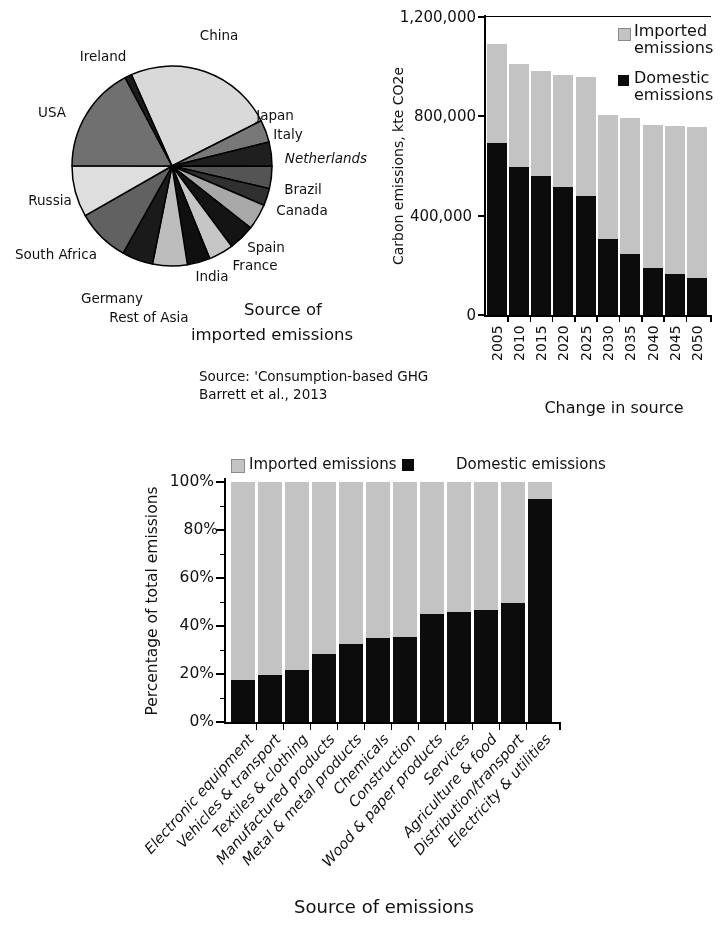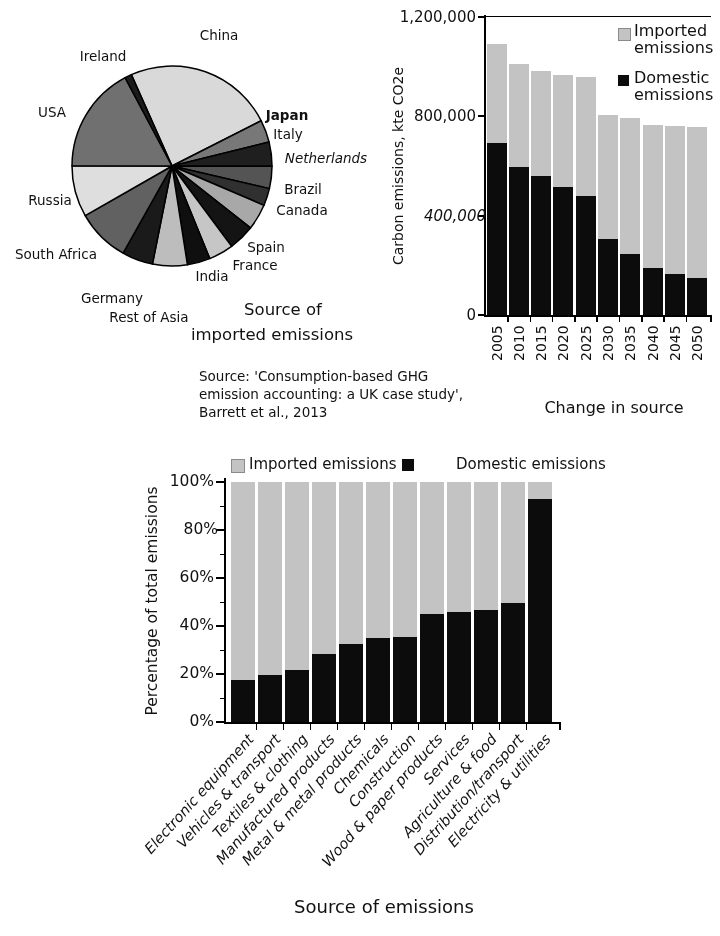--- a/index.html
+++ b/index.html
@@ -41,61 +41,60 @@
       <path d="M104,104 L141.78,196.59 A100,100 0 0 1 119.44,202.80 Z" fill="#0f0f0f" stroke="#000" stroke-width="1.5" stroke-linejoin="round"></path>
       <path d="M104,104 L119.44,202.80 A100,100 0 0 1 84.44,202.07 Z" fill="#bdbdbd" stroke="#000" stroke-width="1.5" stroke-linejoin="round"></path>
       <path d="M104,104 L84.44,202.07 A100,100 0 0 1 55.09,191.22 Z" fill="#1a1a1a" stroke="#000" stroke-width="1.5" stroke-linejoin="round"></path>
       <path d="M104,104 L55.09,191.22 A100,100 0 0 1 17.19,153.64 Z" fill="#616161" stroke="#000" stroke-width="1.5" stroke-linejoin="round"></path>
       <path d="M104,104 L17.19,153.64 A100,100 0 0 1 4.00,103.79 Z" fill="#dedede" stroke="#000" stroke-width="1.5" stroke-linejoin="round"></path>
       <path d="M104,104 L4.00,103.79 A100,100 0 0 1 57.11,15.67 Z" fill="#707070" stroke="#000" stroke-width="1.5" stroke-linejoin="round"></path>
       <path d="M104,104 L57.11,15.67 A100,100 0 0 1 63.33,12.65 Z" fill="#1c1c1c" stroke="#000" stroke-width="1.5" stroke-linejoin="round"></path>
     </svg>
   <div id="pie-labels">
       <div class="pie-label" style="left: 219px; top: 27px;">China</div>
-      <div class="pie-label" style="left: 287px; top: 107px; font-weight: bold;">Japan</div>
+      <div class="pie-label" style="left: 275px; top: 107px;">Japan</div>
       <div class="pie-label" style="left: 288px; top: 126px;">Italy</div>
       <div class="pie-label" style="left: 326px; top: 150px; font-style: italic;">Netherlands</div>
       <div class="pie-label" style="left: 303px; top: 181px;">Brazil</div>
       <div class="pie-label" style="left: 302px; top: 202px;">Canada</div>
       <div class="pie-label" style="left: 266px; top: 239px;">Spain</div>
       <div class="pie-label" style="left: 255px; top: 257px;">France</div>
       <div class="pie-label" style="left: 212px; top: 268px;">India</div>
       <div class="pie-label" style="left: 149px; top: 309px;">Rest of Asia</div>
       <div class="pie-label" style="left: 112px; top: 290px;">Germany</div>
       <div class="pie-label" style="left: 56px; top: 246px;">South Africa</div>
       <div class="pie-label" style="left: 50px; top: 192px; text-align: center;">Russia</div>
       <div class="pie-label" style="left: 52px; top: 104px;">USA</div>
       <div class="pie-label" style="left: 103px; top: 48px;">Ireland</div>
     </div>
 
   <div class="abs pie-title" style="left:283px;top:300px;">Source of</div>
   <div class="abs pie-title" style="left:272px;top:325px;">imported emissions</div>
 
   <div class="abs source-note" style="left:199px;top:367px;">
     <div>Source: 'Consumption-based GHG</div>
-    <div>emission accounting: a UK case study',</div>
     <div>Barrett et al., 2013</div>
   </div>
 
   <div id="chart2">
     <div class="axis-line" style="left:484px;top:15px;width:2px;height:301px;"></div>
     <div class="axis-line" style="left:484px;top:315px;width:228px;height:2px;"></div>
     <div class="axis-line" style="left:485px;top:16px;width:226px;height:1px;"></div>
     <div class="ytitle" style="left:270px;top:157px;width:258px;height:18px;font-size:14px;transform:rotate(-90deg);">Carbon emissions, kte CO2e</div>
     <div class="chart-title" style="left:514px;top:398px;width:200px;font-size:16px;">Change in source</div>
 
     <div class="legend-swatch" style="left:618px;top:28px;background:#c3c3c3;border:1px solid #8a8a8a;"></div>
     <div class="legend-text" style="left:634px;top:22px;">Imported<br>emissions</div>
     <div class="legend-swatch" style="left:618px;top:75px;background:#0c0c0c;"></div>
     <div class="legend-text" style="left:634px;top:69px;">Domestic<br>emissions</div>
     <div id="chart2-dyn">
         <div class="tick" style="left: 478px; top: 314px; width: 7px; height: 2px;"></div>
         <div class="tick-label" style="left: 380px; top: 306px; width: 96px;">0</div>
         <div class="tick" style="left: 478px; top: 214.5px; width: 7px; height: 2px;"></div>
-        <div class="tick-label" style="left: 390px; top: 206.5px; width: 96px; font-style: italic;">400,000</div>
+        <div class="tick-label" style="left: 376px; top: 206.5px; width: 96px;">400,000</div>
         <div class="tick" style="left: 478px; top: 115px; width: 7px; height: 2px;"></div>
         <div class="tick-label" style="left: 380px; top: 107px; width: 96px;">800,000</div>
         <div class="tick" style="left: 478px; top: 15.5px; width: 7px; height: 2px;"></div>
         <div class="tick-label" style="left: 380px; top: 7.5px; width: 96px;">1,200,000</div>
         <div class="bar" style="left: 486.5px; top: 143.363px; width: 20px; height: 171.637px; background: rgb(12, 12, 12);"></div>
         <div class="bar" style="left: 486.5px; top: 43.8625px; width: 20px; height: 99.5px; background: rgb(195, 195, 195);"></div>
         <div class="yearlabel" style="left: 489.5px; top: 361px; width: 42px;">2005</div>
         <div class="bar" style="left: 508.8px; top: 166.994px; width: 20px; height: 148.006px; background: rgb(12, 12, 12);"></div>
         <div class="bar" style="left: 508.8px; top: 63.7625px; width: 20px; height: 103.231px; background: rgb(195, 195, 195);"></div>
         <div class="tick" style="left: 507.2px; top: 317px; width: 1.5px; height: 5px;"></div>

